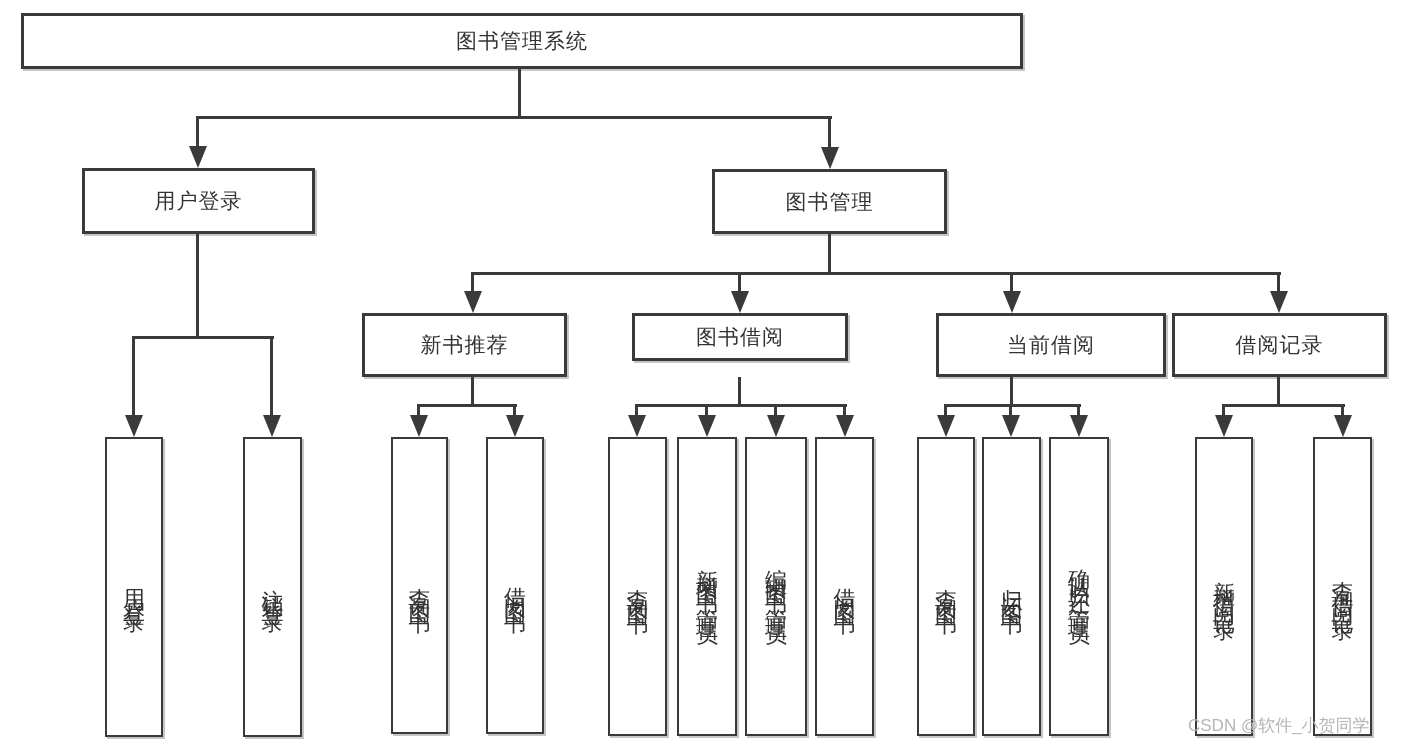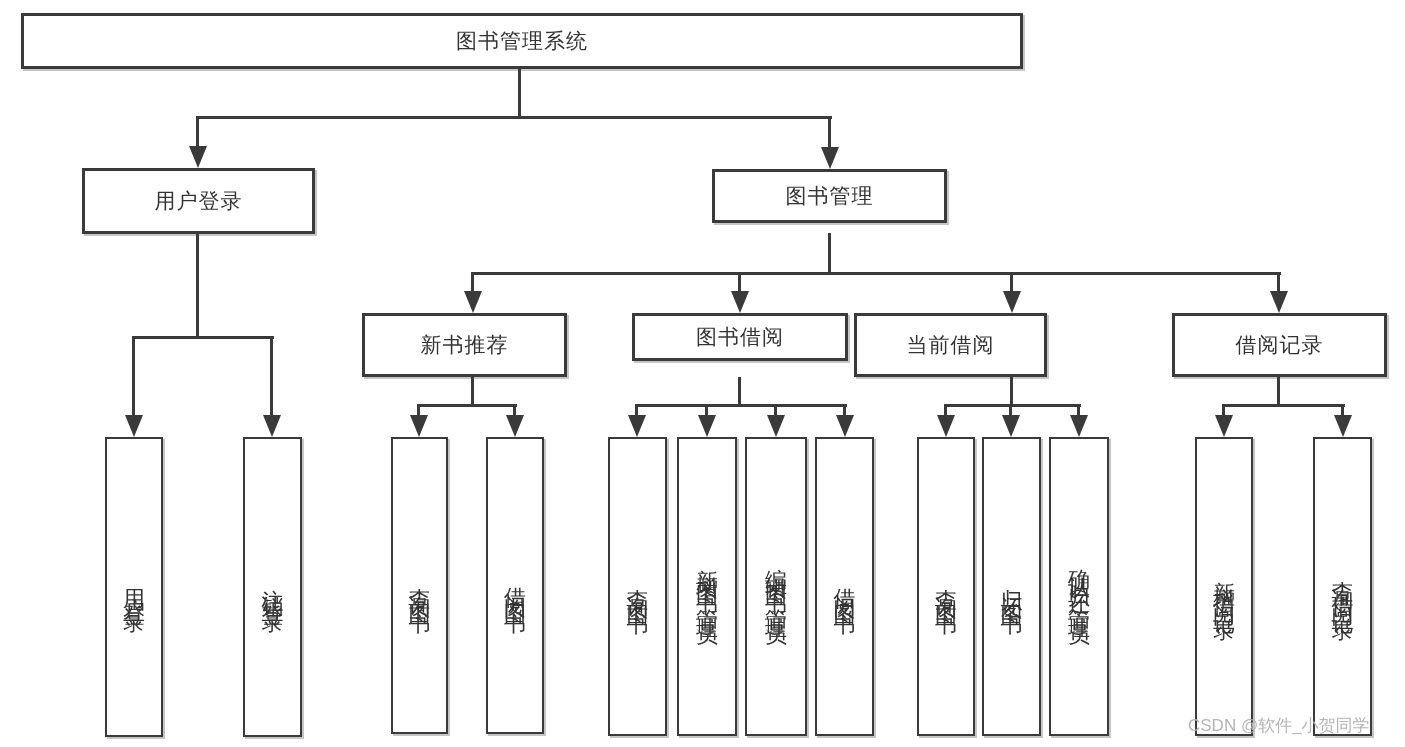--- a/index.html
+++ b/index.html
@@ -44,21 +44,21 @@
   <div class="vline" style="left:518px;top:68px;height:50px;"></div>
   <div class="hline" style="left:196px;top:116px;width:636px;"></div>
   <div class="vline" style="left:196px;top:117px;height:32px;"></div>
   <div class="arrow" style="left:189px;top:146px;"></div>
   <div class="vline" style="left:828px;top:117px;height:32px;"></div>
   <div class="arrow" style="left:821px;top:147px;"></div>
 
   <div class="box" style="left:82px;top:168px;width:233px;height:66px;">
     <span class="lbl">用户登录</span>
   </div>
-  <div class="box" style="left:712px;top:169px;width:235px;height:54px;">
+  <div class="box" style="left:712px;top:169px;width:235px;height:65px;">
     <span class="lbl">图书管理</span>
   </div>
 
   <div class="vline" style="left:196px;top:233px;height:105px;"></div>
   <div class="hline" style="left:132px;top:336px;width:142px;"></div>
   <div class="vline" style="left:132px;top:337px;height:81px;"></div>
   <div class="arrow" style="left:125px;top:415px;"></div>
   <div class="vline" style="left:270px;top:337px;height:81px;"></div>
   <div class="arrow" style="left:263px;top:415px;"></div>
 
@@ -72,21 +72,21 @@
   <div class="arrow" style="left:1003px;top:291px;"></div>
   <div class="vline" style="left:1277px;top:273px;height:21px;"></div>
   <div class="arrow" style="left:1270px;top:291px;"></div>
 
   <div class="box" style="left:362px;top:313px;width:205px;height:64px;">
     <span class="lbl">新书推荐</span>
   </div>
   <div class="box" style="left:632px;top:313px;width:216px;height:48px;">
     <span class="lbl">图书借阅</span>
   </div>
-  <div class="box" style="left:854px;top:313px;width:193px;height:64px;">
+  <div class="box" style="left:936px;top:313px;width:230px;height:64px;">
     <span class="lbl">当前借阅</span>
   </div>
   <div class="box" style="left:1172px;top:313px;width:215px;height:64px;">
     <span class="lbl">借阅记录</span>
   </div>
 
   <div class="vline" style="left:471px;top:377px;height:29px;"></div>
   <div class="hline" style="left:417px;top:404px;width:100px;"></div>
   <div class="vline" style="left:417px;top:405px;height:13px;"></div>
   <div class="arrow" style="left:410px;top:415px;"></div>

